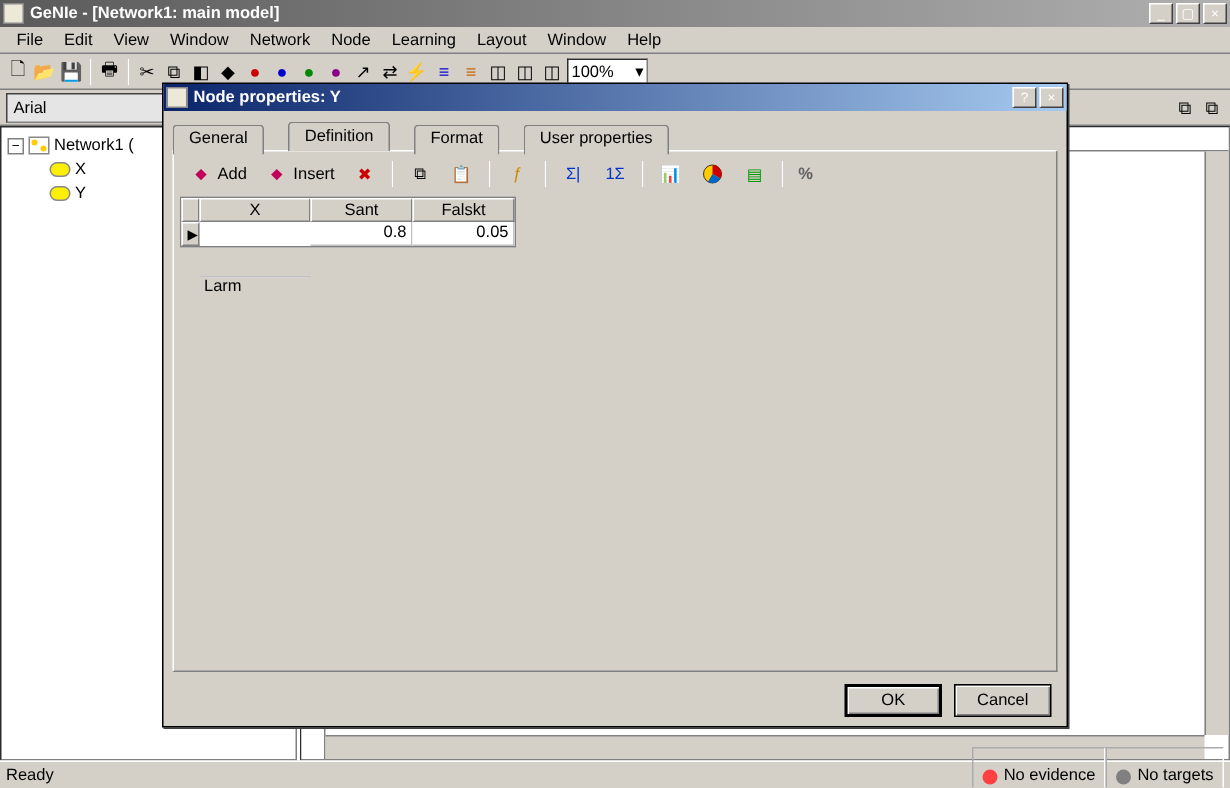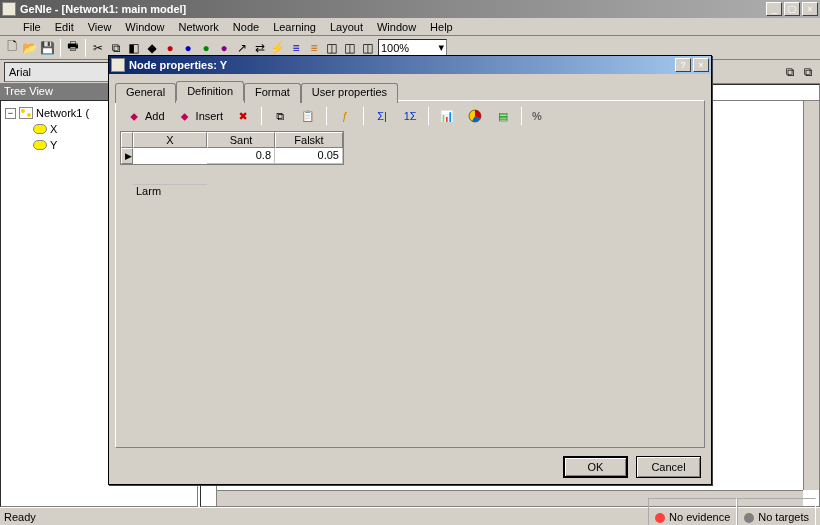--- a/index.html
+++ b/index.html
@@ -6,28 +6,28 @@
   body { background: #d4d0c8; width: 820px; height: 525px; overflow: hidden; position: relative; }
 
   
   .titlebar { height: 18px; background: linear-gradient(to right, #5a5a5a, #b0b0b0); display: flex; align-items: center; padding: 0 2px; color: #fff; }
   .titlebar .icon { width: 14px; height: 14px; background: #ece9d8; display: inline-block; margin-right: 4px; border: 1px solid #888; }
   .titlebar .title { flex: 1; font-weight: bold; }
   .titlebar .winbtns { display: flex; gap: 2px; }
   .winbtn { width: 16px; height: 14px; background: #d4d0c8; border: 1px solid #fff; border-right-color: #404040; border-bottom-color: #404040; font-size: 9px; line-height: 12px; text-align: center; cursor: default; }
 
   
-  .menubar { height: 18px; background: #d4d0c8; display: flex; align-items: center; padding: 0 16px; border-bottom: 1px solid #808080; }
+  .menubar { height: 18px; background: #d4d0c8; display: flex; align-items: center; padding: 0 4px; border-bottom: 1px solid #808080; }
   .menubar .menuitem { padding: 1px 7px; cursor: default; }
 
   
   .toolbar { height: 24px; background: #d4d0c8; display: flex; align-items: center; padding: 0 4px; gap: 2px; border-bottom: 1px solid #808080; overflow: hidden; }
   .tbicon { width: 16px; height: 16px; display: inline-flex; align-items: center; justify-content: center; font-size: 12px; cursor: default; }
   .tbsep { width: 1px; height: 18px; background: #808080; margin: 0 2px; border-right: 1px solid #fff; }
-  .zoom-combo { width: 69px; height: 18px; background: #fff; border: 1px inset #808080; font-size: 11px; padding: 0 2px; display: flex; align-items: center; justify-content: space-between; }
+  .zoom-combo { width: 54px; height: 18px; background: #fff; border: 1px inset #808080; font-size: 11px; padding: 0 2px; display: flex; align-items: center; justify-content: space-between; }
 
   
   .fontbar { height: 24px; background: #d4d0c8; display: flex; align-items: center; padding: 0 4px; gap: 4px; border-bottom: 1px solid #808080; position: relative; }
   .font-combo { width: 170px; height: 20px; background: #e5e5e5; border: 1px solid #808080; border-top-color:#404040; border-left-color:#404040; padding: 2px 4px; display: flex; align-items: center; justify-content: space-between; }
   .fontbar .righticons { position: absolute; right: 4px; display: flex; gap: 2px; }
 
   
   .mainarea { position: absolute; top: 84px; left: 0; right: 0; bottom: 18px; display: flex; }
   .sidebar { width: 200px; background: #d4d0c8; border-right: 2px inset #fff; display: flex; flex-direction: column; }
   .treehdr { height: 16px; background: #7b7b7b; color: #fff; padding: 1px 4px; font-size: 11px; }
@@ -47,21 +47,21 @@
   .statusbar { position: absolute; bottom: 0; left: 0; right: 0; height: 18px; background: #d4d0c8; border-top: 1px solid #fff; display: flex; align-items: center; padding: 0 4px; }
   .statusbar .cell { border: 1px inset #fff; padding: 12px 6px; display: flex; align-items: flex-end; gap: 4px; }
   .statusbar .spacer { flex: 1; }
   .status-dot { width: 10px; height: 10px; border-radius: 50%; display: inline-block; }
 
   
   .dialog { position: absolute; left: 108px; top: 55px; width: 604px; height: 430px; background: #d4d0c8; border: 1px solid #000; box-shadow: 1px 1px 0 #404040; display: flex; flex-direction: column; }
   .dialog .titlebar { background: linear-gradient(to right, #0a246a, #a6caf0); }
   .dialog .body { flex: 1; padding: 6px; display: flex; flex-direction: column; }
   .tabs { display: flex; position: relative; top: 1px; z-index: 2; }
-  .tab { padding: 3px 10px; background: #d4d0c8; border: 1px solid #808080; border-bottom: none; border-top-left-radius: 3px; border-top-right-radius: 3px; margin-right: 0px; cursor: default; position: relative; }
+  .tab { padding: 3px 10px; background: #d4d0c8; border: 1px solid #808080; border-bottom: none; border-top-left-radius: 3px; border-top-right-radius: 3px; margin-right: 16px; cursor: default; position: relative; }
   .tab.active { background: #d4d0c8; border-bottom: 1px solid #d4d0c8; top: 0px; z-index:3; font-weight: normal;}
   .tab:not(.active){ top:2px; padding-top:2px; padding-bottom:2px;}
   .tabcontent { flex: 1; border: 1px solid #808080; border-top-color:#fff; background: #d4d0c8; padding: 4px; display:flex; flex-direction:column; position: relative; z-index: 1; border-left-color:#fff;}
   .dlgtoolbar { height: 22px; display: flex; align-items: center; gap: 4px; padding: 0 2px; }
   .dlgtbtn { height: 20px; padding: 0 4px; display: inline-flex; align-items: center; gap: 3px; cursor: default; }
   .dlgtbtn .ic { width: 16px; height: 16px; display:inline-flex; align-items:center; justify-content:center; }
   .dlgtoolbar .sep { width:1px; height:18px; background:#808080; border-right:1px solid #fff; margin:0 2px;}
   .grid { border: 1px solid #808080; background: #fff; width: 224px; }
   .grid-row { display:flex; height:16px; }
   .gh { background: #d4d0c8; border: 1px solid; border-color: #fff #808080 #808080 #fff; text-align:center; line-height:14px;}
@@ -138,21 +138,20 @@
     <span>▾</span>
   </div>
   <div class="righticons">
     <span class="tbicon">⧉</span>
     <span class="tbicon">⧉</span>
   </div>
 </div>
 
 <div class="mainarea">
   <div class="sidebar">
-    <div class="treehdr">Tree View</div>
     <div class="treebody">
       <div class="treenode">
         <span class="toggle">−</span>
         <span style="display:inline-block;width:14px;height:12px;background:#fff;border:1px solid #888;margin-right:3px;position:relative;">
             <span style="position:absolute;width:4px;height:4px;background:#ffcc00;border-radius:50%;left:1px;top:1px;"></span>
             <span style="position:absolute;width:4px;height:4px;background:#ffcc00;border-radius:50%;right:1px;bottom:1px;"></span>
           </span>
         <span>Network1 (</span>
       </div>
       <div class="treenode child">

